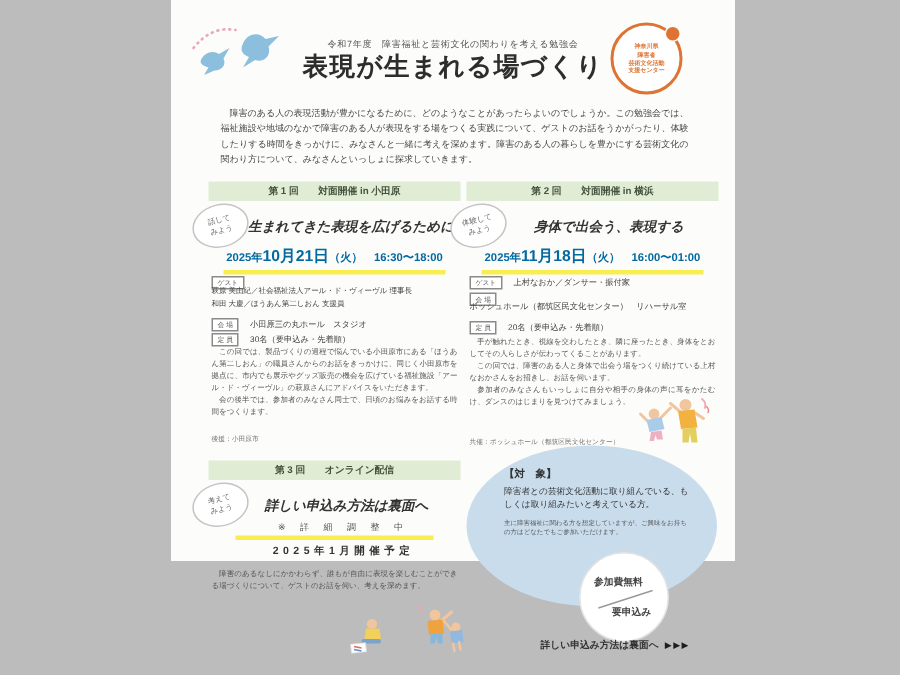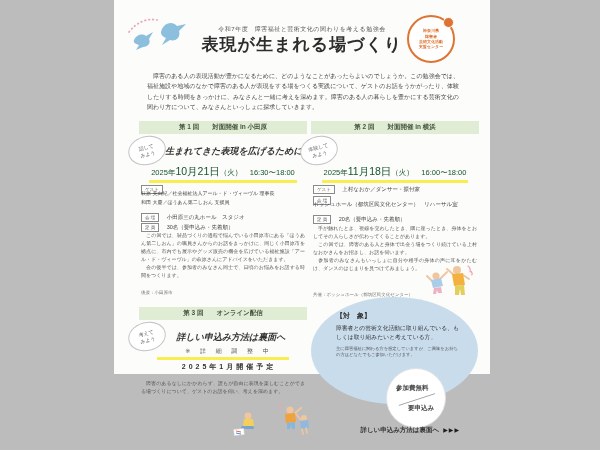--- a/index.html
+++ b/index.html
@@ -44,21 +44,21 @@
     position:absolute;left:-11px;top:15px;width:36px;height:27px;
     background:#fff;border:1px solid #c4c4c4;border-radius:50%;
     display:flex;align-items:center;justify-content:center;
     font-size:5px;line-height:1.3;color:#666;text-align:center;
     white-space:pre-line;transform:rotate(-14deg);
   }
   .s-title{position:absolute;top:24px;left:22px;right:0;text-align:center;
     font-size:9px;font-weight:bold;color:#333;font-style:italic;}
   .s-date{position:absolute;top:40px;left:0;right:0;text-align:center;}
   .date-wrap{display:inline-block;border-bottom:3px solid #f8ed51;
-    padding:0 2px 1px 2px;font-weight:normal;color:#14532d;}
+    padding:0 2px 1px 2px;font-weight:bold;color:#0369a1;}
   .date-small{font-size:7.5px;}
   .date-big{font-size:10.5px;}
   .tag{display:inline-block;border:1px solid #8a8a8a;color:#555;
     font-size:4.5px;padding:1px 3px;margin-right:3px;vertical-align:middle;background:#fff;}
   .tag-text{font-size:5.5px;color:#3e3e3e;vertical-align:middle;}
   .row{position:absolute;left:2px;right:0;}
   .g-line{position:absolute;left:2px;right:0;font-size:5px;color:#3e3e3e;}
   .s-body{position:absolute;left:2px;right:2px;font-size:5px;line-height:1.62;
     color:#555;white-space:pre-line;text-align:justify;}
   .credit{position:absolute;left:2px;font-size:4.5px;color:#777;}
@@ -147,23 +147,24 @@
       <div class="credit" style="top:169px;">後援：小田原市</div>
     </section>
 
     <section class="session s2">
       <div class="band">
         <span>第 2 回</span>
         <span>対面開催 in 横浜</span>
       </div>
       <div class="bubble">体験して
 みよう</div>
+      <div class="s-title">身体で出会う、表現する</div>
       <div class="s-date">
         <span class="date-wrap">
-          <span class="date-small">2025年</span><span class="date-big">11月18日</span><span class="date-small">（火）　16:00〜18:00</span>
+          <span class="date-small">2025年</span><span class="date-big">11月18日</span><span class="date-small">（火）　16:00〜01:00</span>
         </span>
       </div>
       <div class="row" style="top:59px;">
         <span class="tag">ゲスト</span>
         <span class="tag-text">上村なおか／ダンサー・振付家</span>
       </div>
       <div class="row" style="top:70px;">
         <span class="tag">会 場</span>
       </div>
       <div class="g-line" style="top:80px;font-size:5.5px;">ボッシュホール（都筑区民文化センター）　リハーサル室</div>

